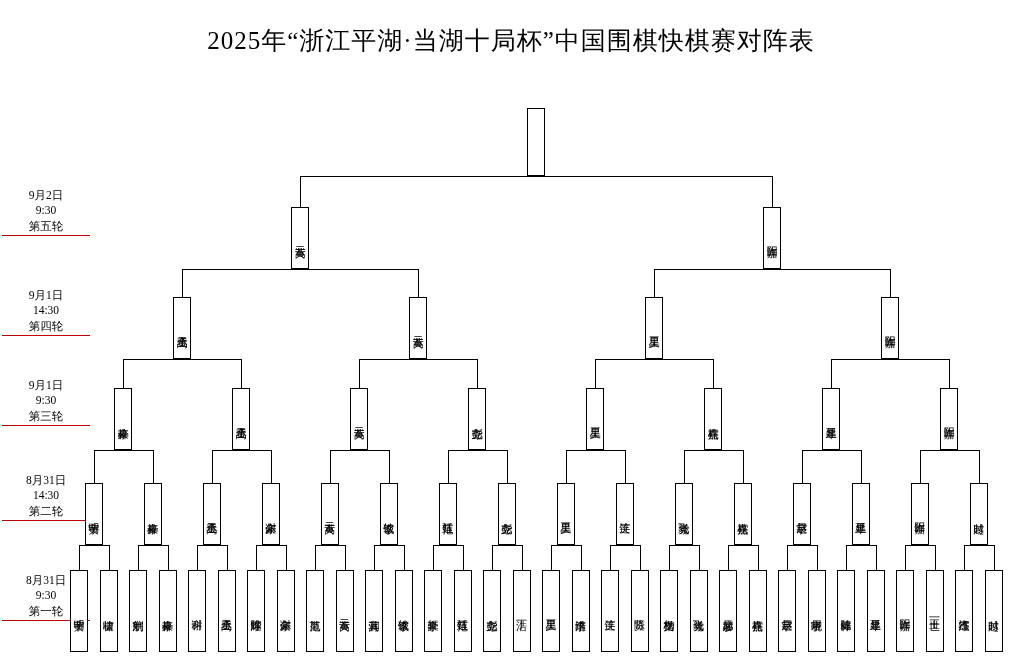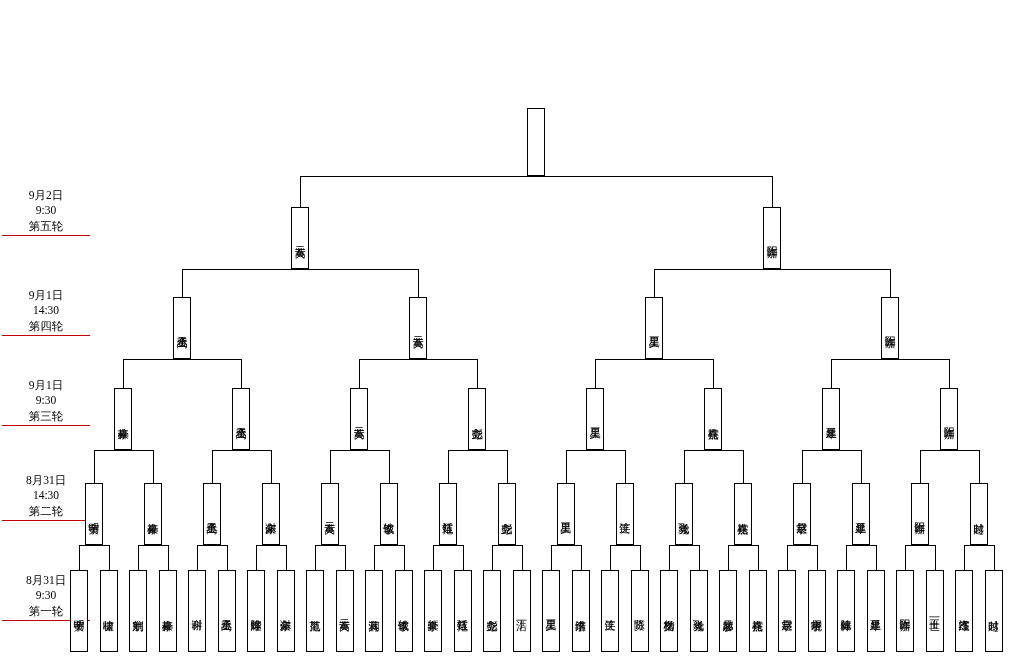--- a/index.html
+++ b/index.html
@@ -28,20 +28,21 @@
   .hline{height:1px;}
   .vline{width:1px;}
   .rl-block{position:absolute;width:88px;text-align:center;}
   .rl-date,.rl-time{display:block;font-size:11.5px;line-height:15px;}
   .rl-round{display:block;font-size:11.5px;line-height:16px;border-bottom:1.5px solid #c00000;padding-bottom:1px;}
 </style>
 </head>
 <body>
 
 <div id="board">
+  <div class="title">2025年“浙江平湖·当湖十局杯”中国围棋快棋赛对阵表</div>
 
   <div class="rl-block" style="left:2px;top:188px;">
     <span class="rl-date">9月2日</span>
     <span class="rl-time">9:30</span>
     <span class="rl-round">第五轮</span>
   </div>
   <div class="rl-block" style="left:2px;top:288px;">
     <span class="rl-date">9月1日</span>
     <span class="rl-time">14:30</span>
     <span class="rl-round">第四轮</span>

